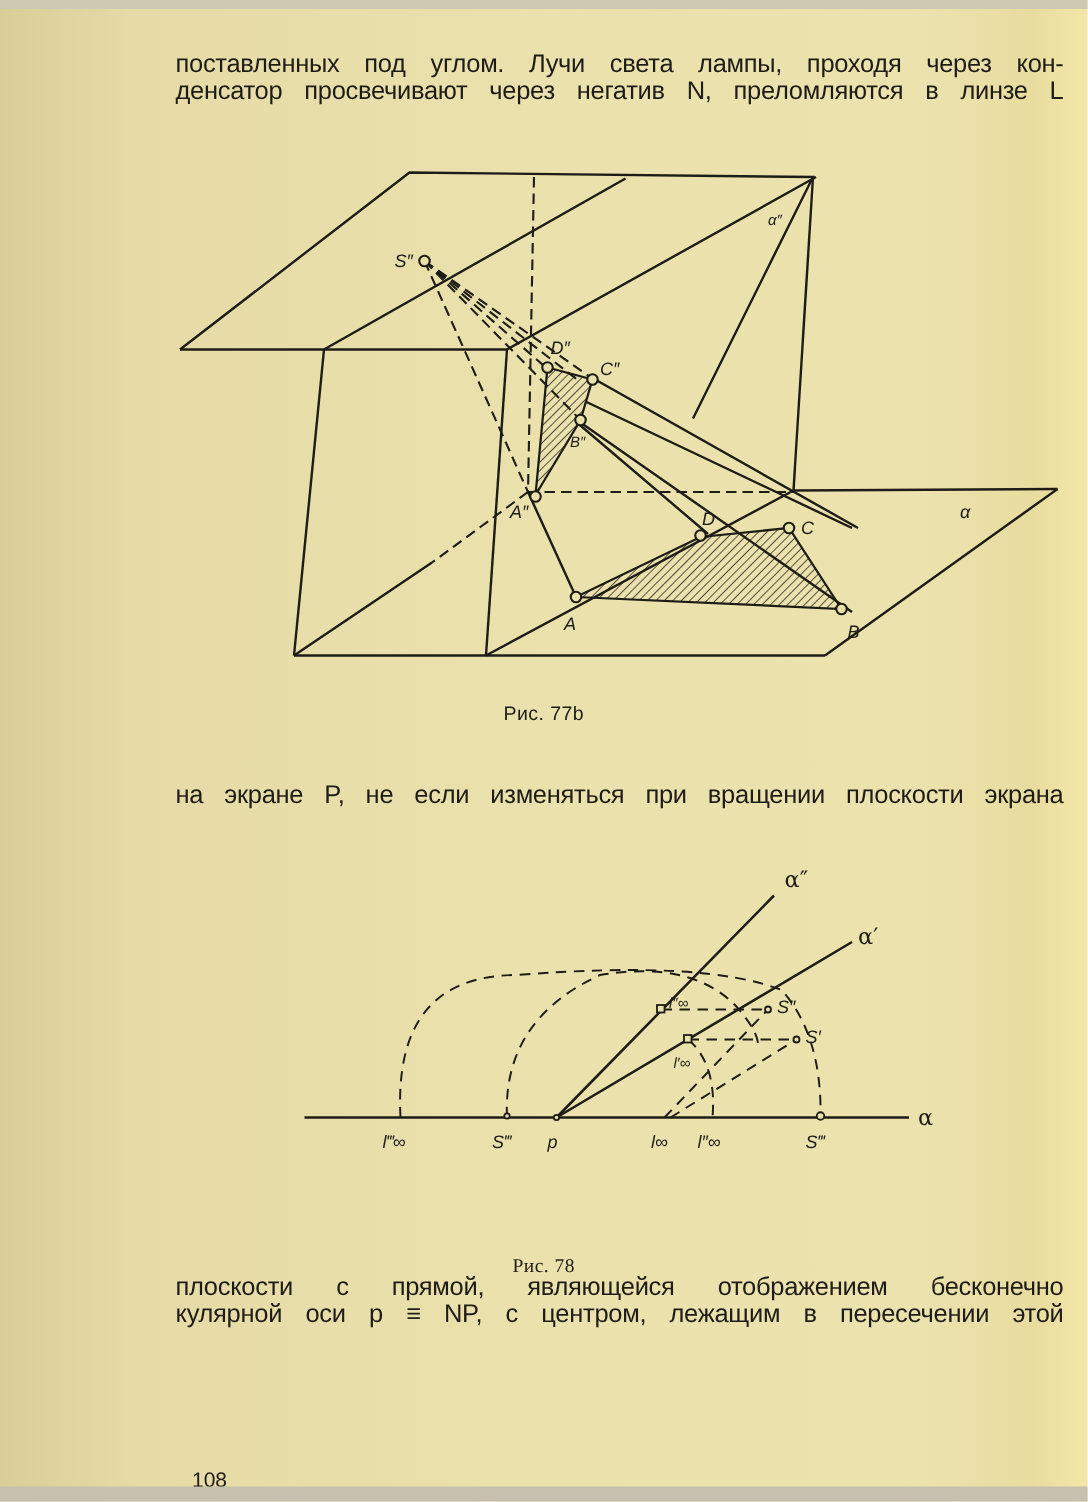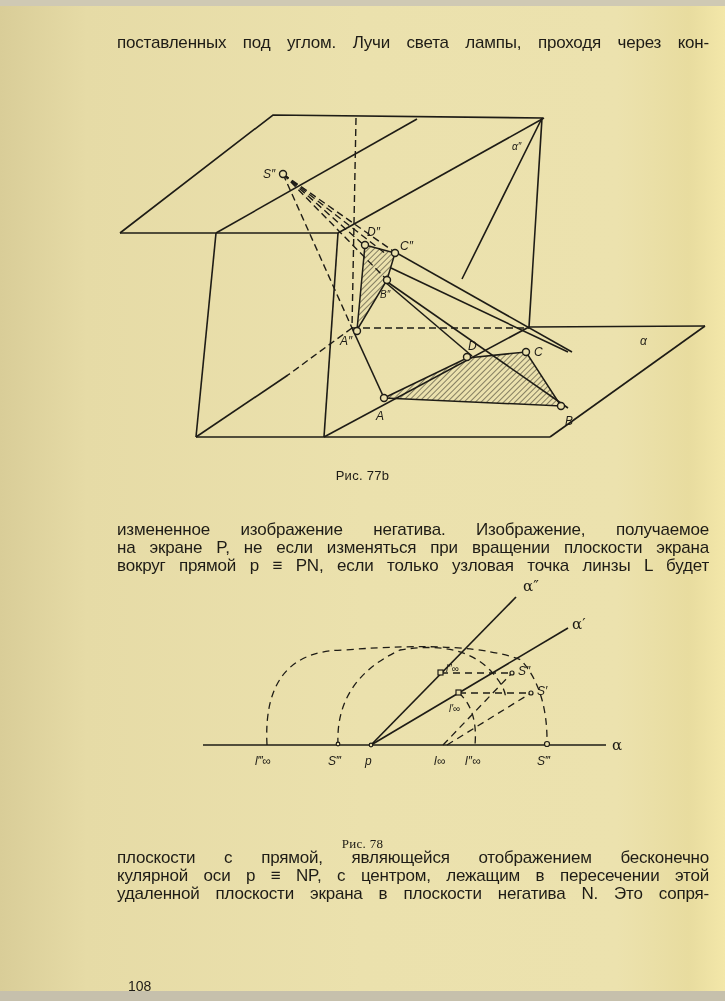--- a/index.html
+++ b/index.html
@@ -27,20 +27,21 @@
   .lbl { font-family:"Liberation Sans", sans-serif; font-style:italic; font-size:12px; fill:#1e1c16; }
   .lblg { font-family:"DejaVu Serif", serif; font-size:15px; fill:#1e1c16; }
 </style>
 </head>
 <body>
 
 <div class="topstrip"></div>
 
 <div class="para" style="top:34px;">
   <span class="ln">поставленных под углом. Лучи света лампы, проходя через кон-</span>
+  <span class="ln">денсатор просвечивают через негатив N, преломляются в линзе L</span>
 </div>
 
 <svg width="725" height="480" viewBox="0 0 725 480">
   <defs>
     <pattern id="hatch" width="4" height="4" patternUnits="userSpaceOnUse" patternTransform="rotate(45)">
       <line x1="0" y1="0" x2="0" y2="4" stroke="#1e1c16" stroke-width="1"></line>
     </pattern>
   </defs>
   <g stroke="#1e1c16" stroke-width="1.6" fill="none">
 
@@ -103,23 +104,21 @@
   <text class="lbl" x="376" y="420">A</text>
   <text class="lbl" x="565" y="425">B</text>
   <text class="lbl" x="534" y="356">C</text>
   <text class="lbl" x="468" y="350">D</text>
   <text class="lbl" x="640" y="345">α</text>
 </svg>
 
 <div class="caption" style="top:468px;">Рис. 77b</div>
 
 <div class="para" style="top:521px;">
-  <span class="ln">измененное изображение негатива. Изображение, получаемое</span>
   <span class="ln">на экране P, не если изменяться при вращении плоскости экрана</span>
-  <span class="ln">вокруг прямой p ≡ PN, если только узловая точка линзы L будет</span>
 </div>
 
 <svg width="725" height="1001" viewBox="0 0 725 1001" style="pointer-events:none">
   <g stroke="#1e1c16" fill="none">
 
     <line x1="203" y1="745" x2="606" y2="745" stroke-width="1.7"></line>
 
     <line x1="371" y1="745" x2="516" y2="597" stroke-width="1.7"></line>
     <line x1="371" y1="745" x2="568" y2="628" stroke-width="1.7"></line>
   </g>
@@ -159,18 +158,17 @@
   <text class="lbl" x="434" y="765">l∞</text>
   <text class="lbl" x="465" y="765">l″∞</text>
   <text class="lbl" x="537" y="765">S‴</text>
 </svg>
 
 <div class="caption" style="top:836px;font-family:Liberation Serif, serif;">Рис. 78</div>
 
 <div class="para" style="top:849px;">
   <span class="ln">плоскости с прямой, являющейся отображением бесконечно</span>
   <span class="ln">кулярной оси p ≡ NP, с центром, лежащим в пересечении этой</span>
-  <span class="ln">удаленной плоскости экрана в плоскости негатива N. Это сопря-</span>
 </div>
 
 <div class="pagenum">108</div>
 
 <div class="bottomstrip"></div>
 
 </body></html>

